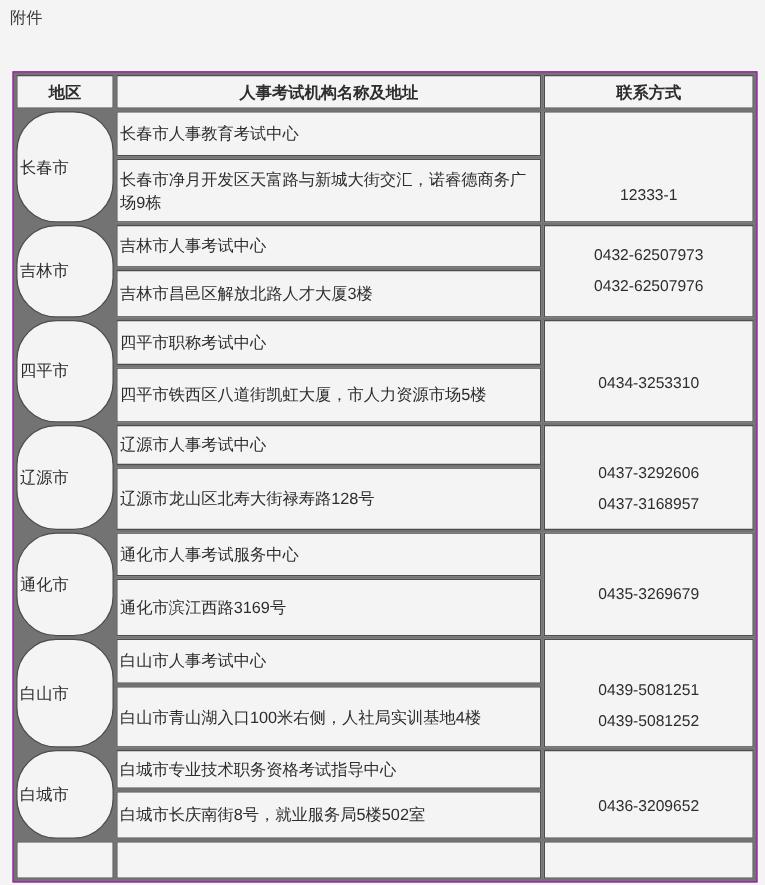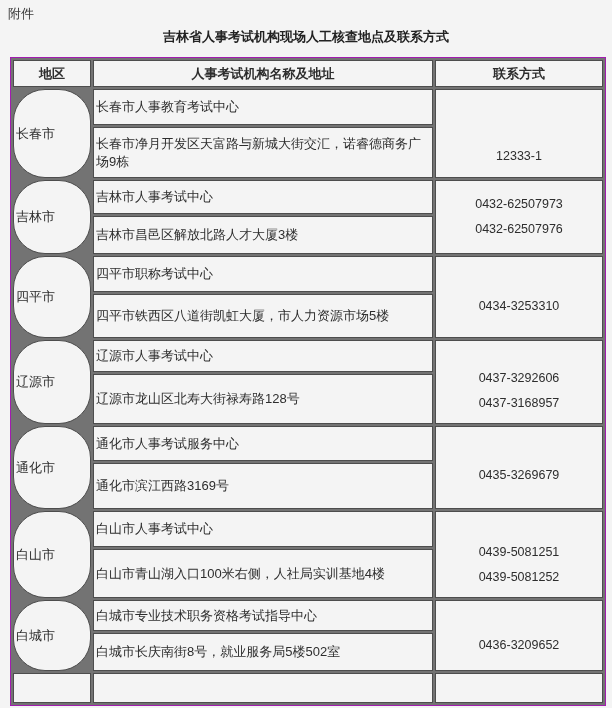--- a/index.html
+++ b/index.html
@@ -96,21 +96,20 @@
   tr.b7a { height: 31px; }  tr.b7b { height: 38px; margin-left: 16px; }
   tr.rcut { height: 30px; }
 </style>
 </head>
 <body>
 
 <div class="page">
 
   <div class="attachment">附件</div>
 
-  <div class="title">吉林省人事考试机构现场人工核查地点及联系方式</div>
 
   <div class="table-wrap">
     <table class="vt">
       <colgroup>
         <col style="width:78px">
         <col style="width:340px">
         <col style="width:168px">
       </colgroup>
 
       <tbody>

